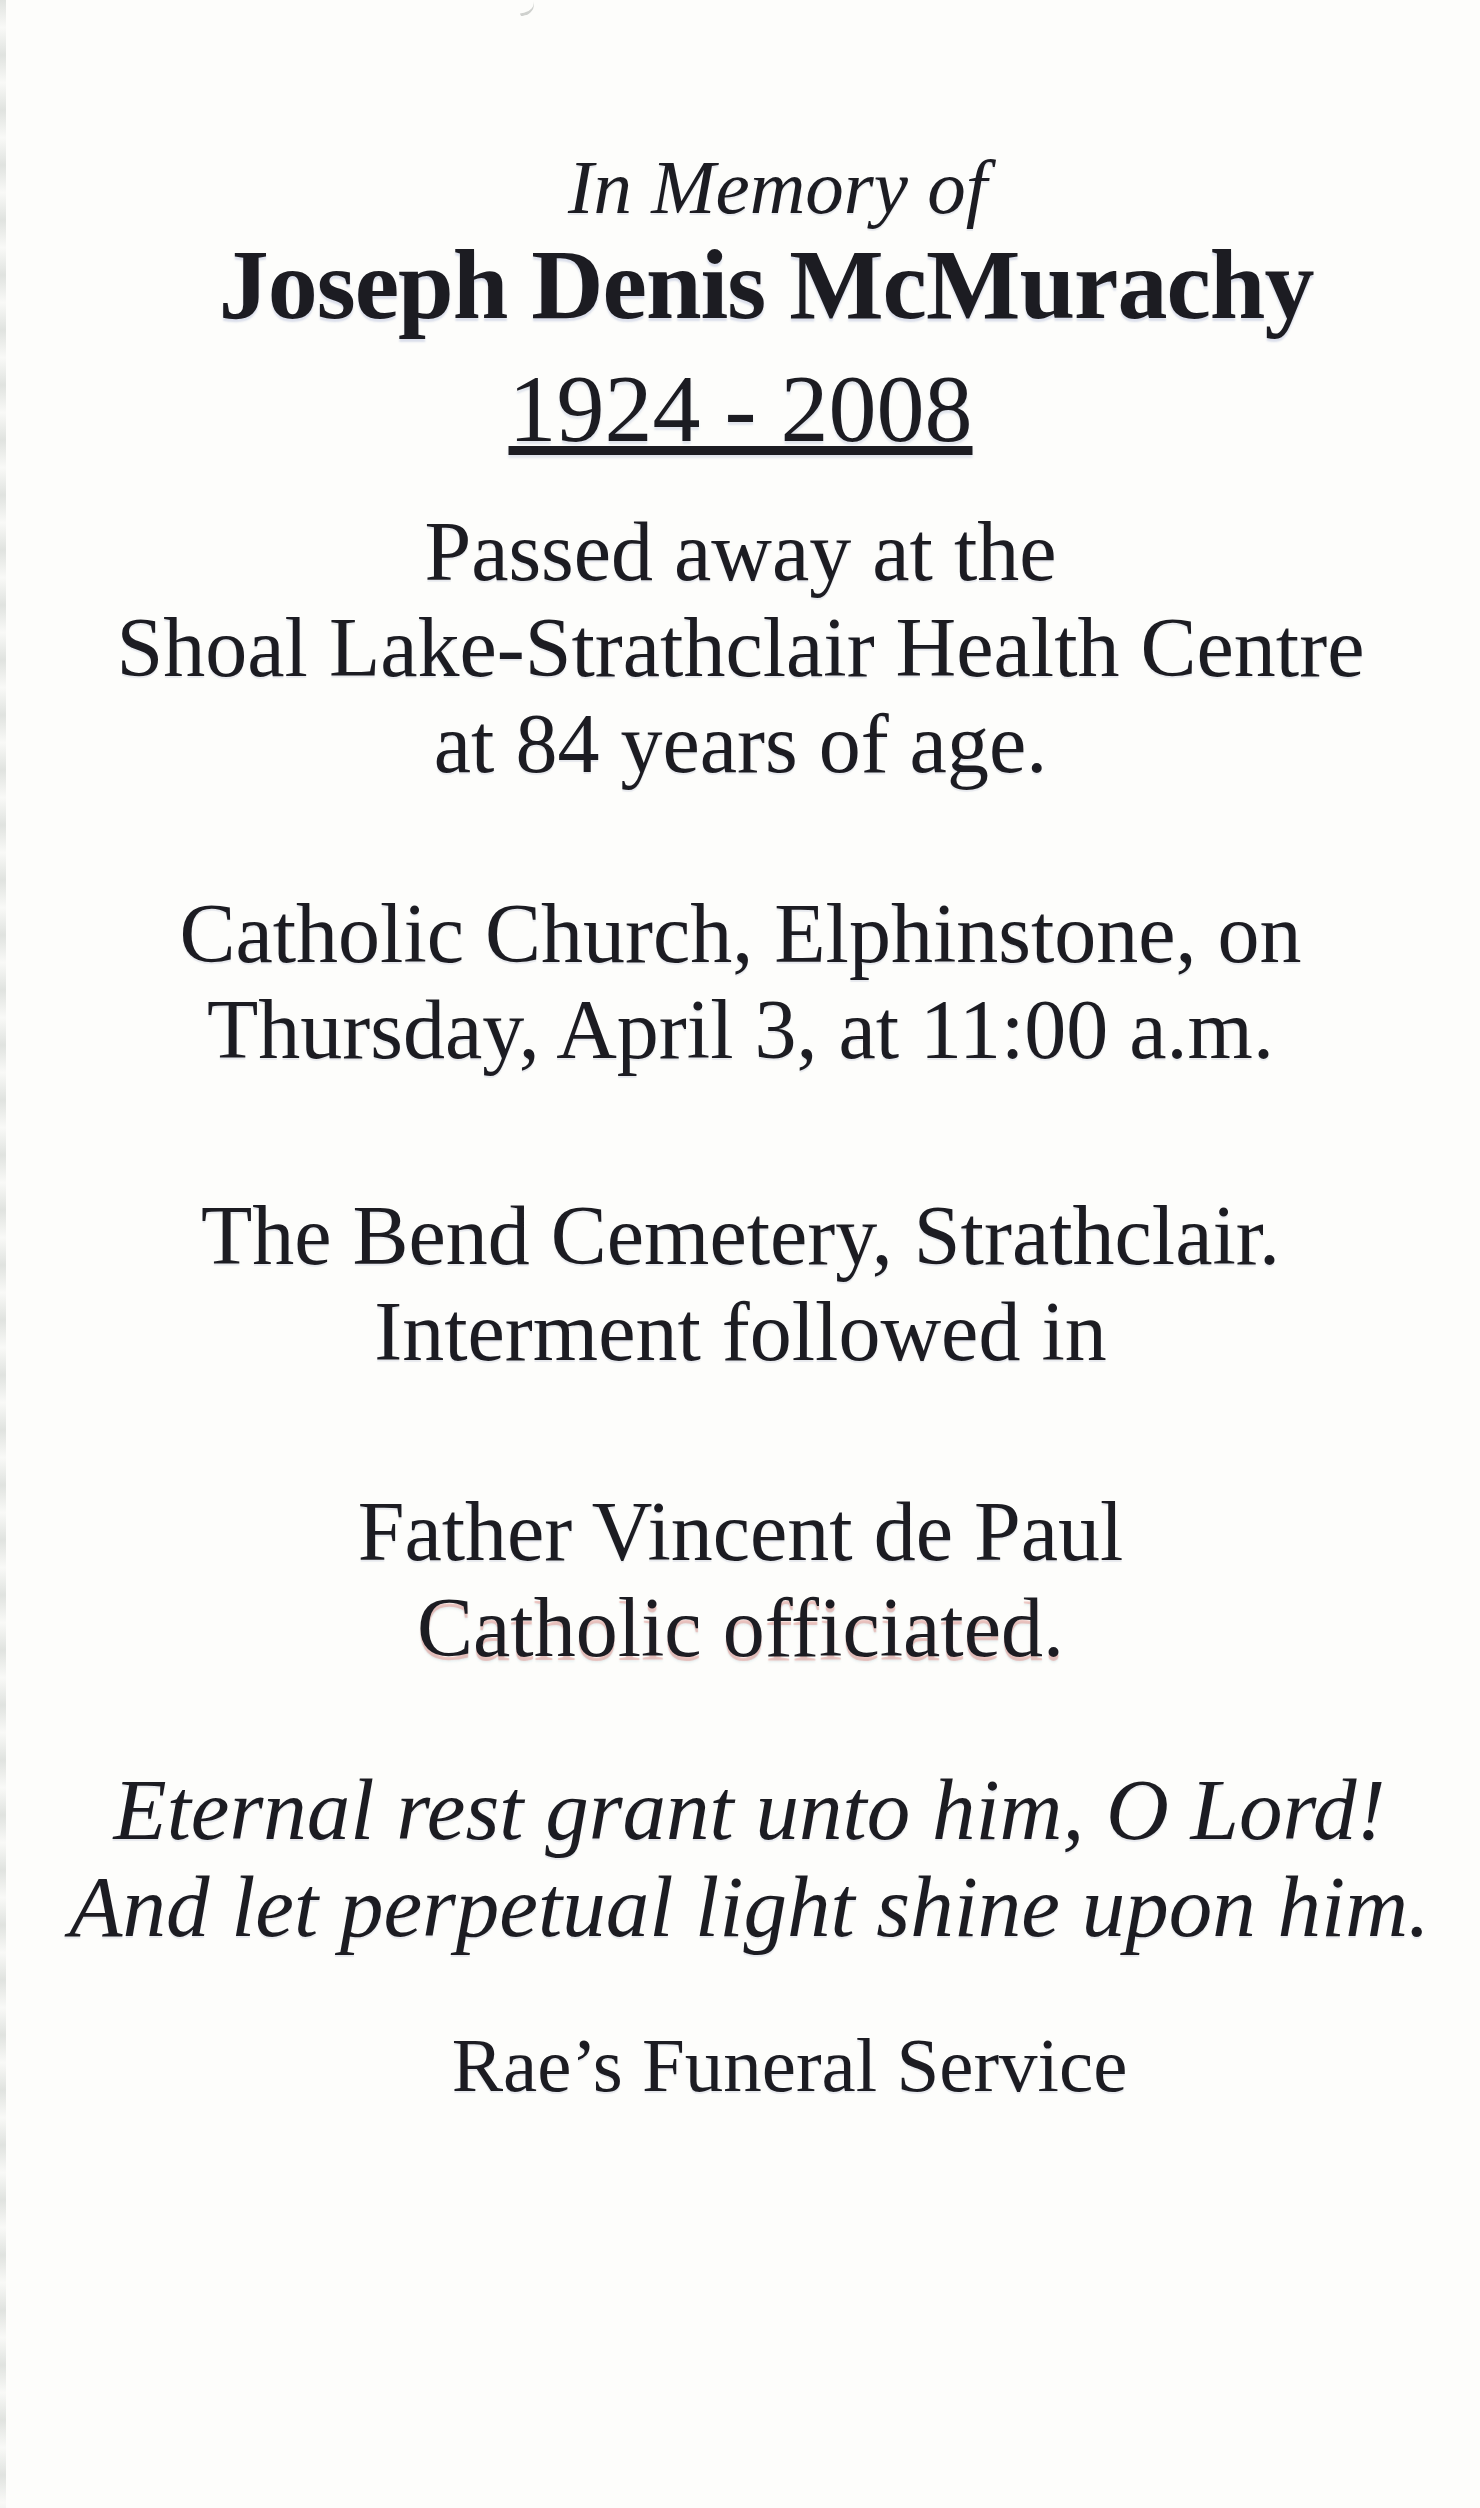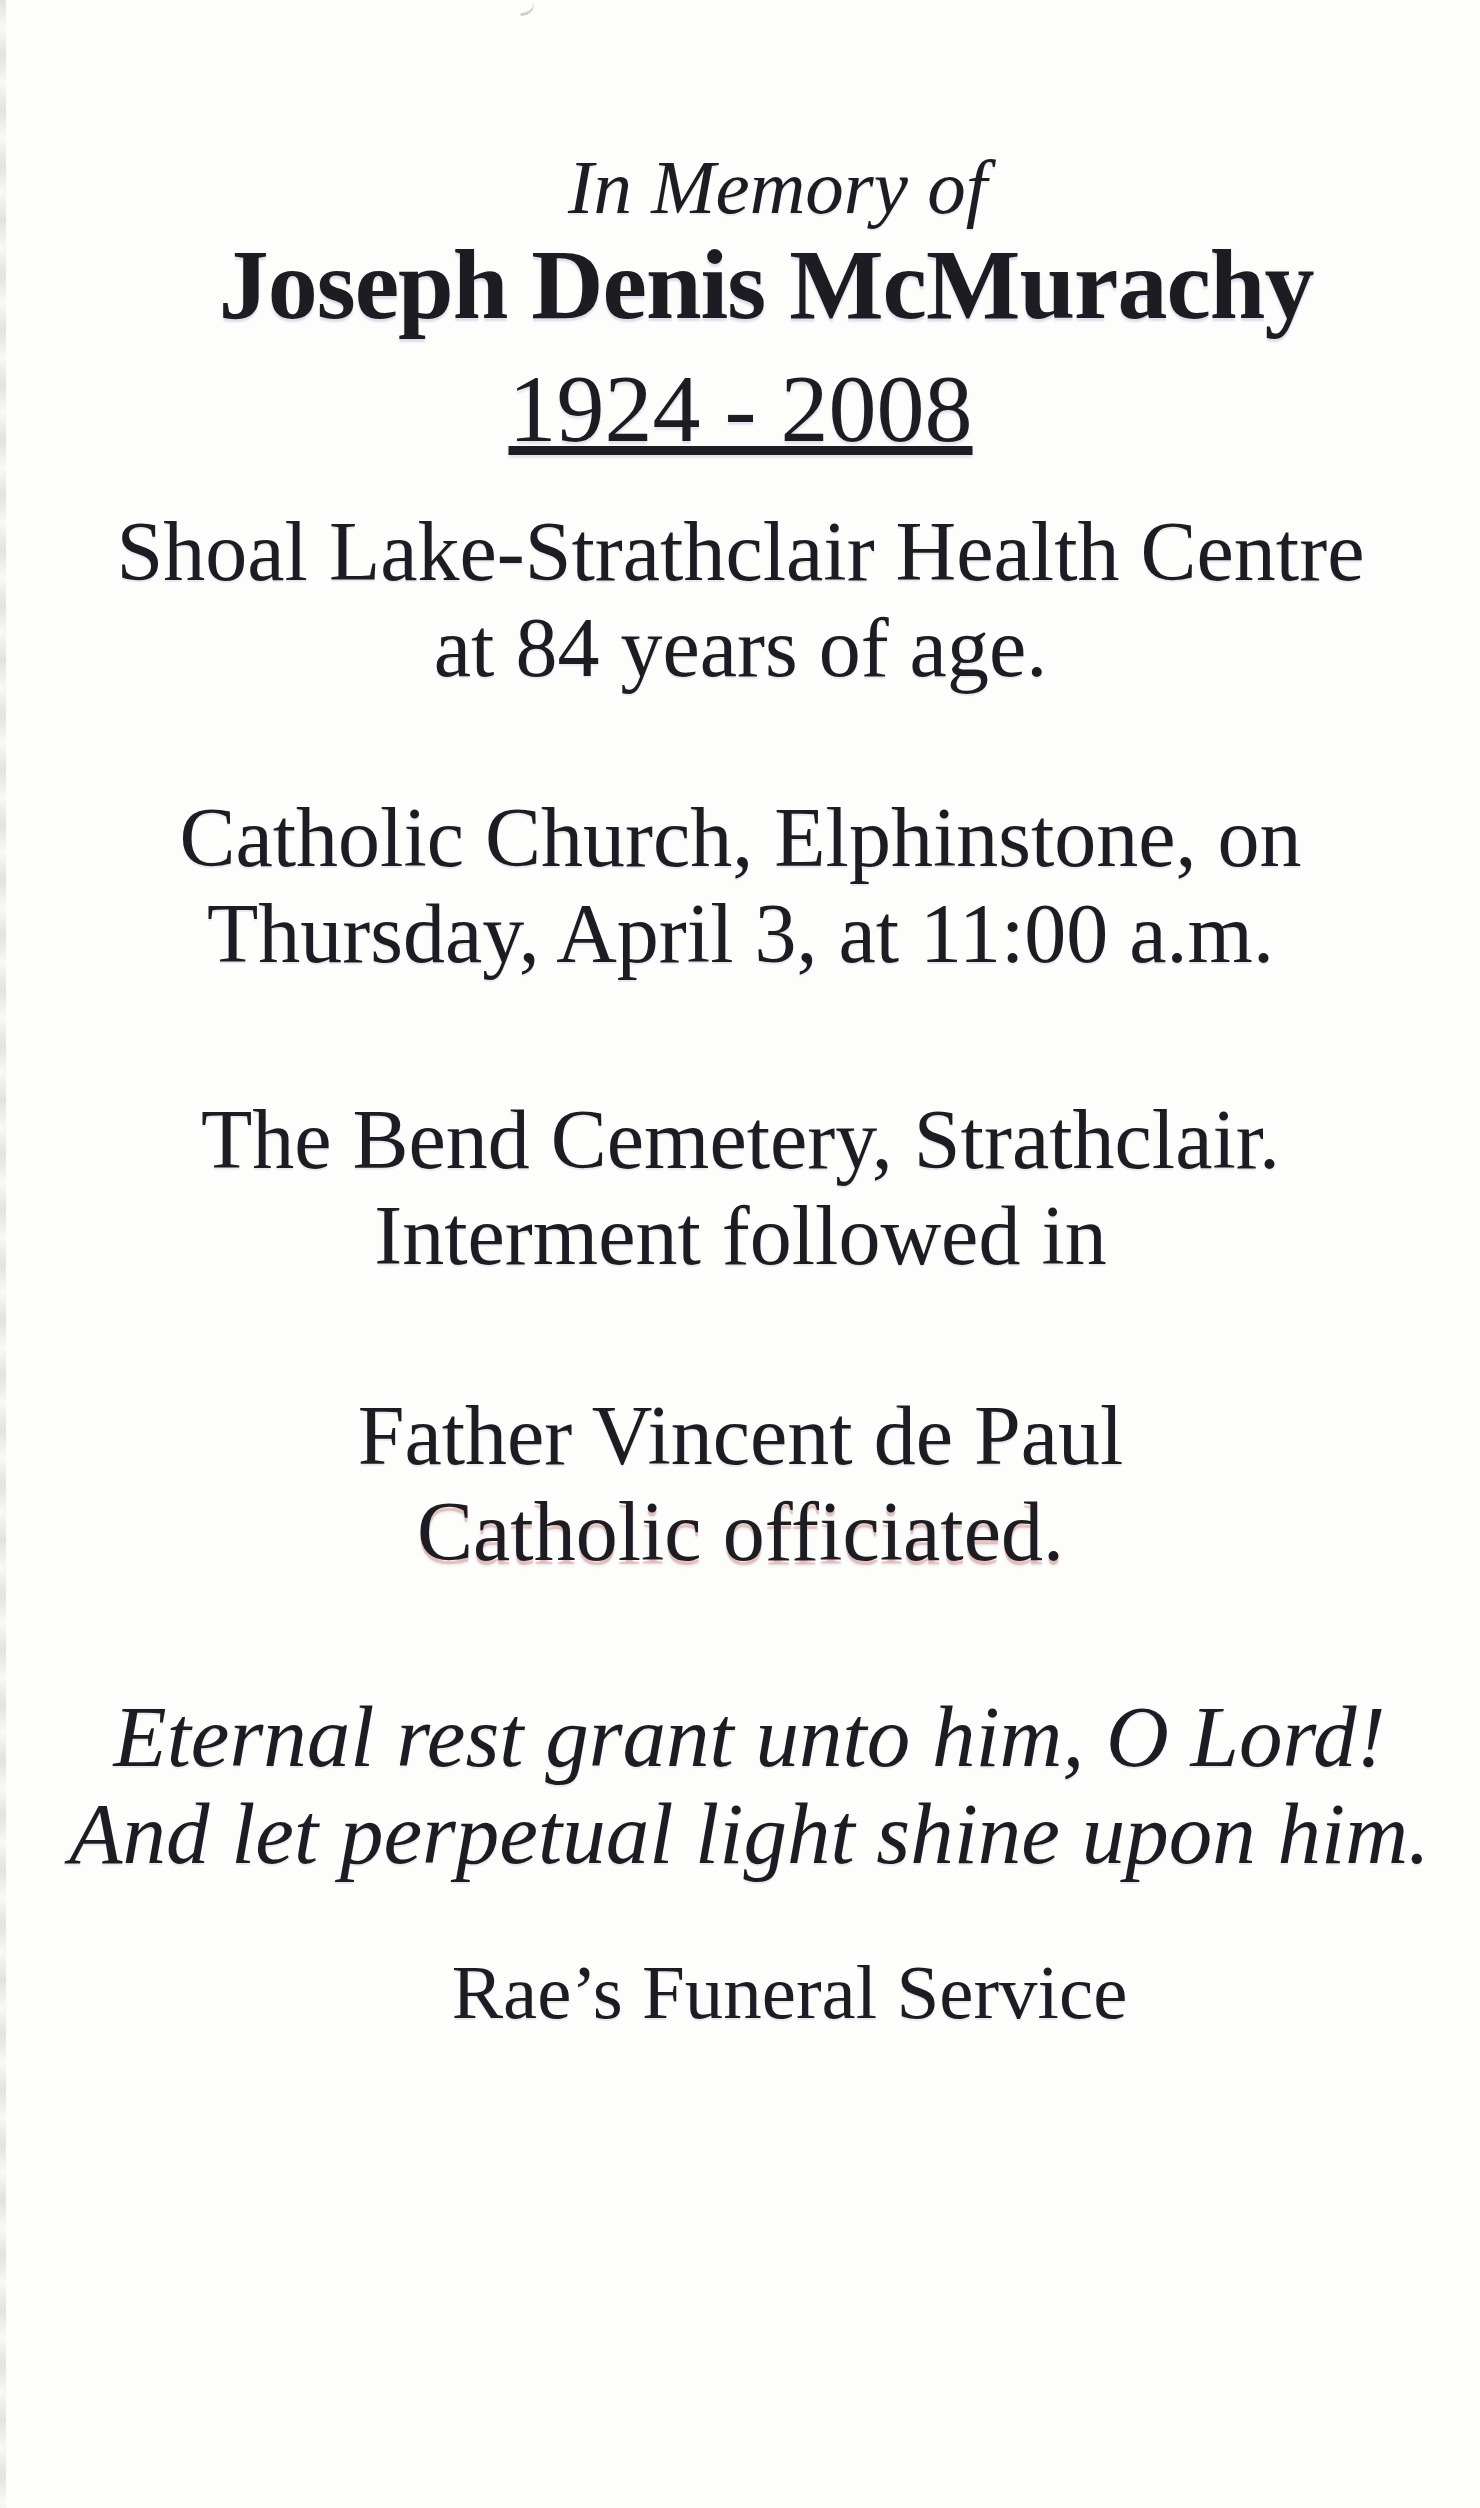--- a/index.html
+++ b/index.html
@@ -79,21 +79,21 @@
   .para-funeral   { margin-top: 94px; }
   .para-interment { margin-top: 110px; }
   .para-officiant { margin-top: 104px; }
   .officiant-line-2 {
     text-shadow: 0 3.9px 1px rgba(200,60,50,0.30), 0 5.9px 2px rgba(120,180,200,0.12);
   }
   .prayer {
     font-style: italic;
     font-size: 87px;
     line-height: 97px;
-    margin-top: 108px;
+    margin-top: 85px;
     padding-left: 18px;
   }
   .funeral-home {
     font-size: 77px;
     line-height: 87px;
     margin-top: 67px;
     transform: translateX(49px);
   }
 </style>
 </head>
@@ -104,20 +104,21 @@
   <div class="scan-edge-left"></div>
   <div class="scan-artifact"></div>
 
   <div class="memorial-phrase scan-text line">In Memory of</div>
 
   <div class="deceased-name line">Joseph Denis McMurachy</div>
 
   <div class="years line">1924 - 2008</div>
 
   <div class="para para-passing">
+    <div class="line scan-text">Passed away at the</div>
     <div class="line scan-text">Shoal Lake-Strathclair Health Centre</div>
     <div class="line scan-text">at 84 years of age.</div>
   </div>
 
   <div class="para para-funeral">
     <div class="line scan-text">Catholic Church, Elphinstone, on</div>
     <div class="line scan-text">Thursday, April 3, at 11:00 a.m.</div>
   </div>
 
   <div class="para para-interment">

